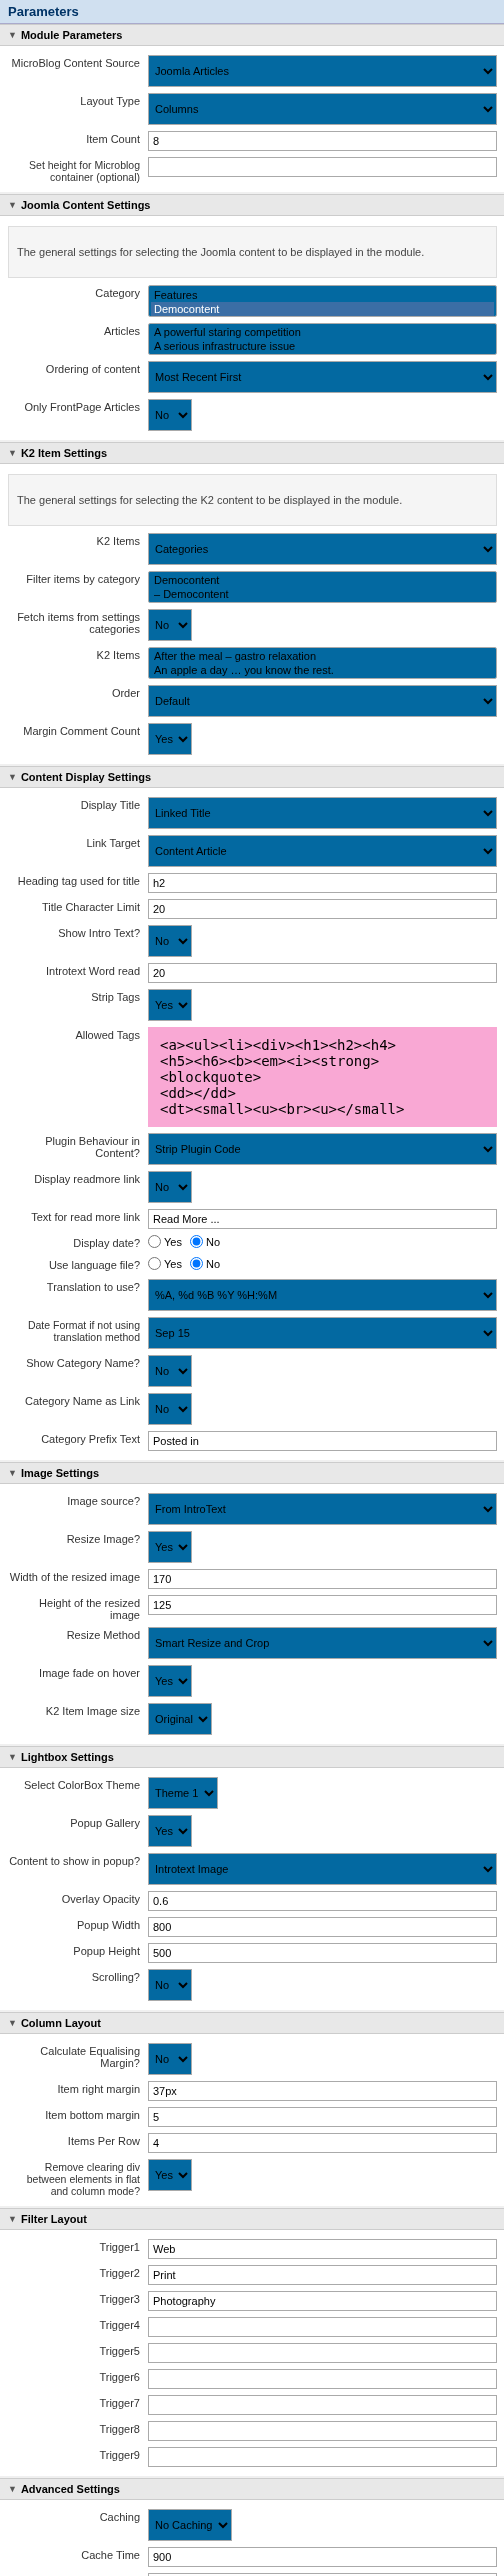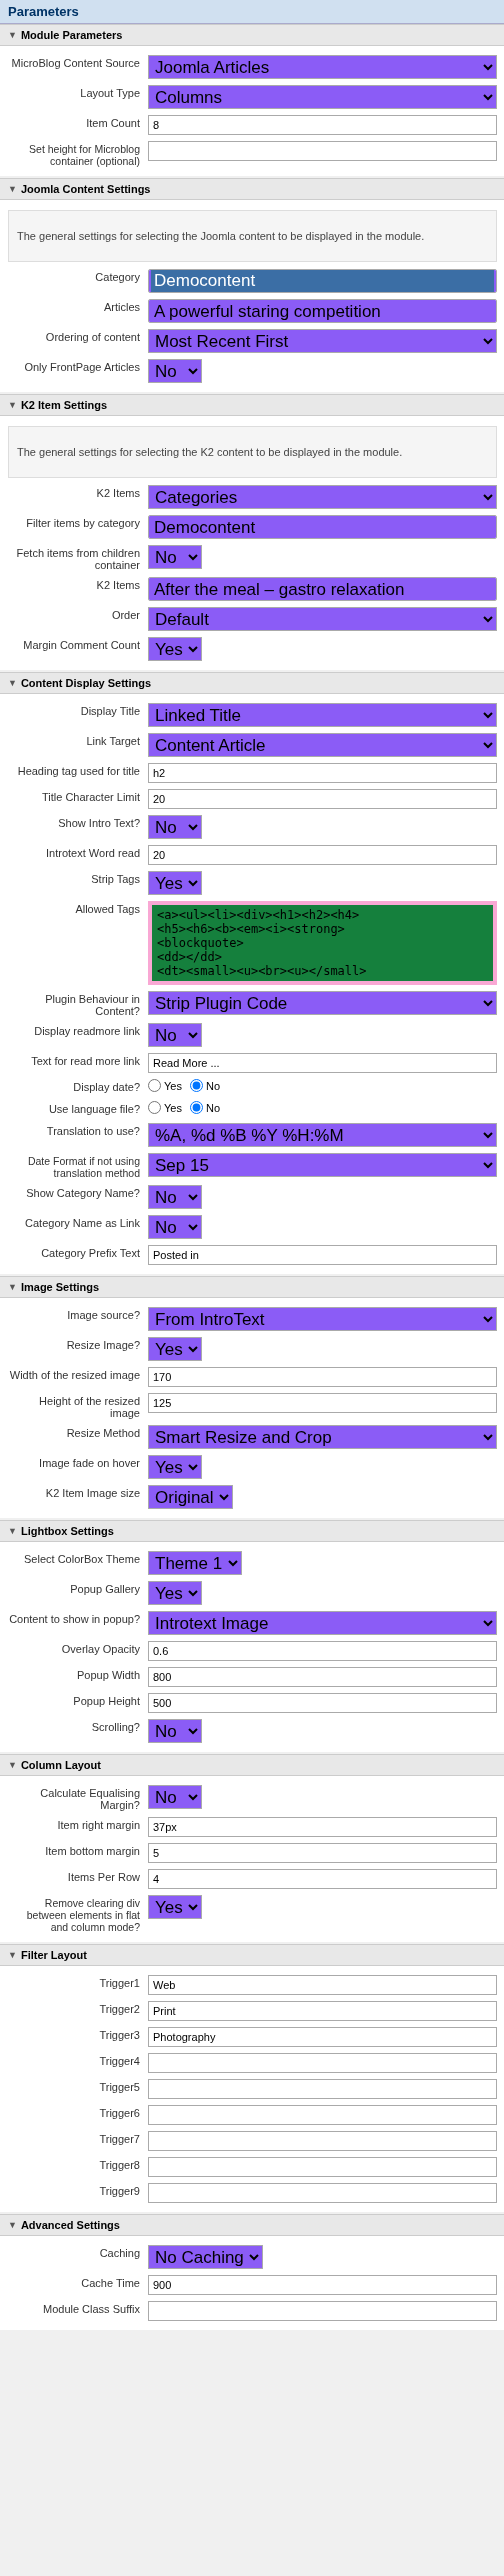--- a/index.html
+++ b/index.html
@@ -63,47 +63,47 @@
       width: 100%;
       border: 1px solid #aaa;
       padding: 2px 4px;
       font-size: 11px;
       background: #fff;
       height: 20px;
     }
     .form-control select {
       border: 1px solid #aaa;
       padding: 1px 2px;
-      font-size: 17px;
-      background: #8b5cf6;
-      height: 24px;
+      font-size: 11px;
+      background: #0369a1;
+      height: 32px;
     }
     .form-control select.wide { width: 100%; }
     .description-box {
       background: #f5f5f5;
       border: 1px solid #ddd;
       padding: 19px 8px;
       font-size: 11px;
       color: #444;
       margin: 4px 8px;
     }
     .listbox {
       border: 1px solid #aaa;
       background: #fff;
       width: 100%;
       font-size: 11px;
     }
     .listbox option { padding: 1px 3px; }
     .radio-group { display: flex; gap: 8px; align-items: center; }
     .radio-group label { display: flex; align-items: center; gap: 3px; }
     .code-display {
-      background: #15803d;
-      border: 4px solid #f9a8d4;
+      background: #f9a8d4;
+      border: 7px solid #f9a8d4;
       padding: 3px 5px;
-      font-size: 12px;
+      font-size: 14px;
       font-family: monospace;
       width: 100%;
       word-break: break-all;
     }
   </style>
 </head>
 <body>
 
 <div class="page-header">Parameters</div>
 
@@ -222,21 +222,21 @@
     <div class="form-row">
       <div class="form-label">Filter items by category</div>
       <div class="form-control">
         <select class="listbox" multiple="" size="8">
           <option>Democontent</option>
           <option>– Democontent</option>
         </select>
       </div>
     </div>
     <div class="form-row">
-      <div class="form-label">Fetch items from children container</div>
+      <div class="form-label">Fetch items from settings categories</div>
       <div class="form-control">
         <select>
           <option>No</option>
           <option>Yes</option>
         </select>
       </div>
     </div>
     <div class="form-row">
       <div class="form-label">K2 Items</div>
       <div class="form-control">

